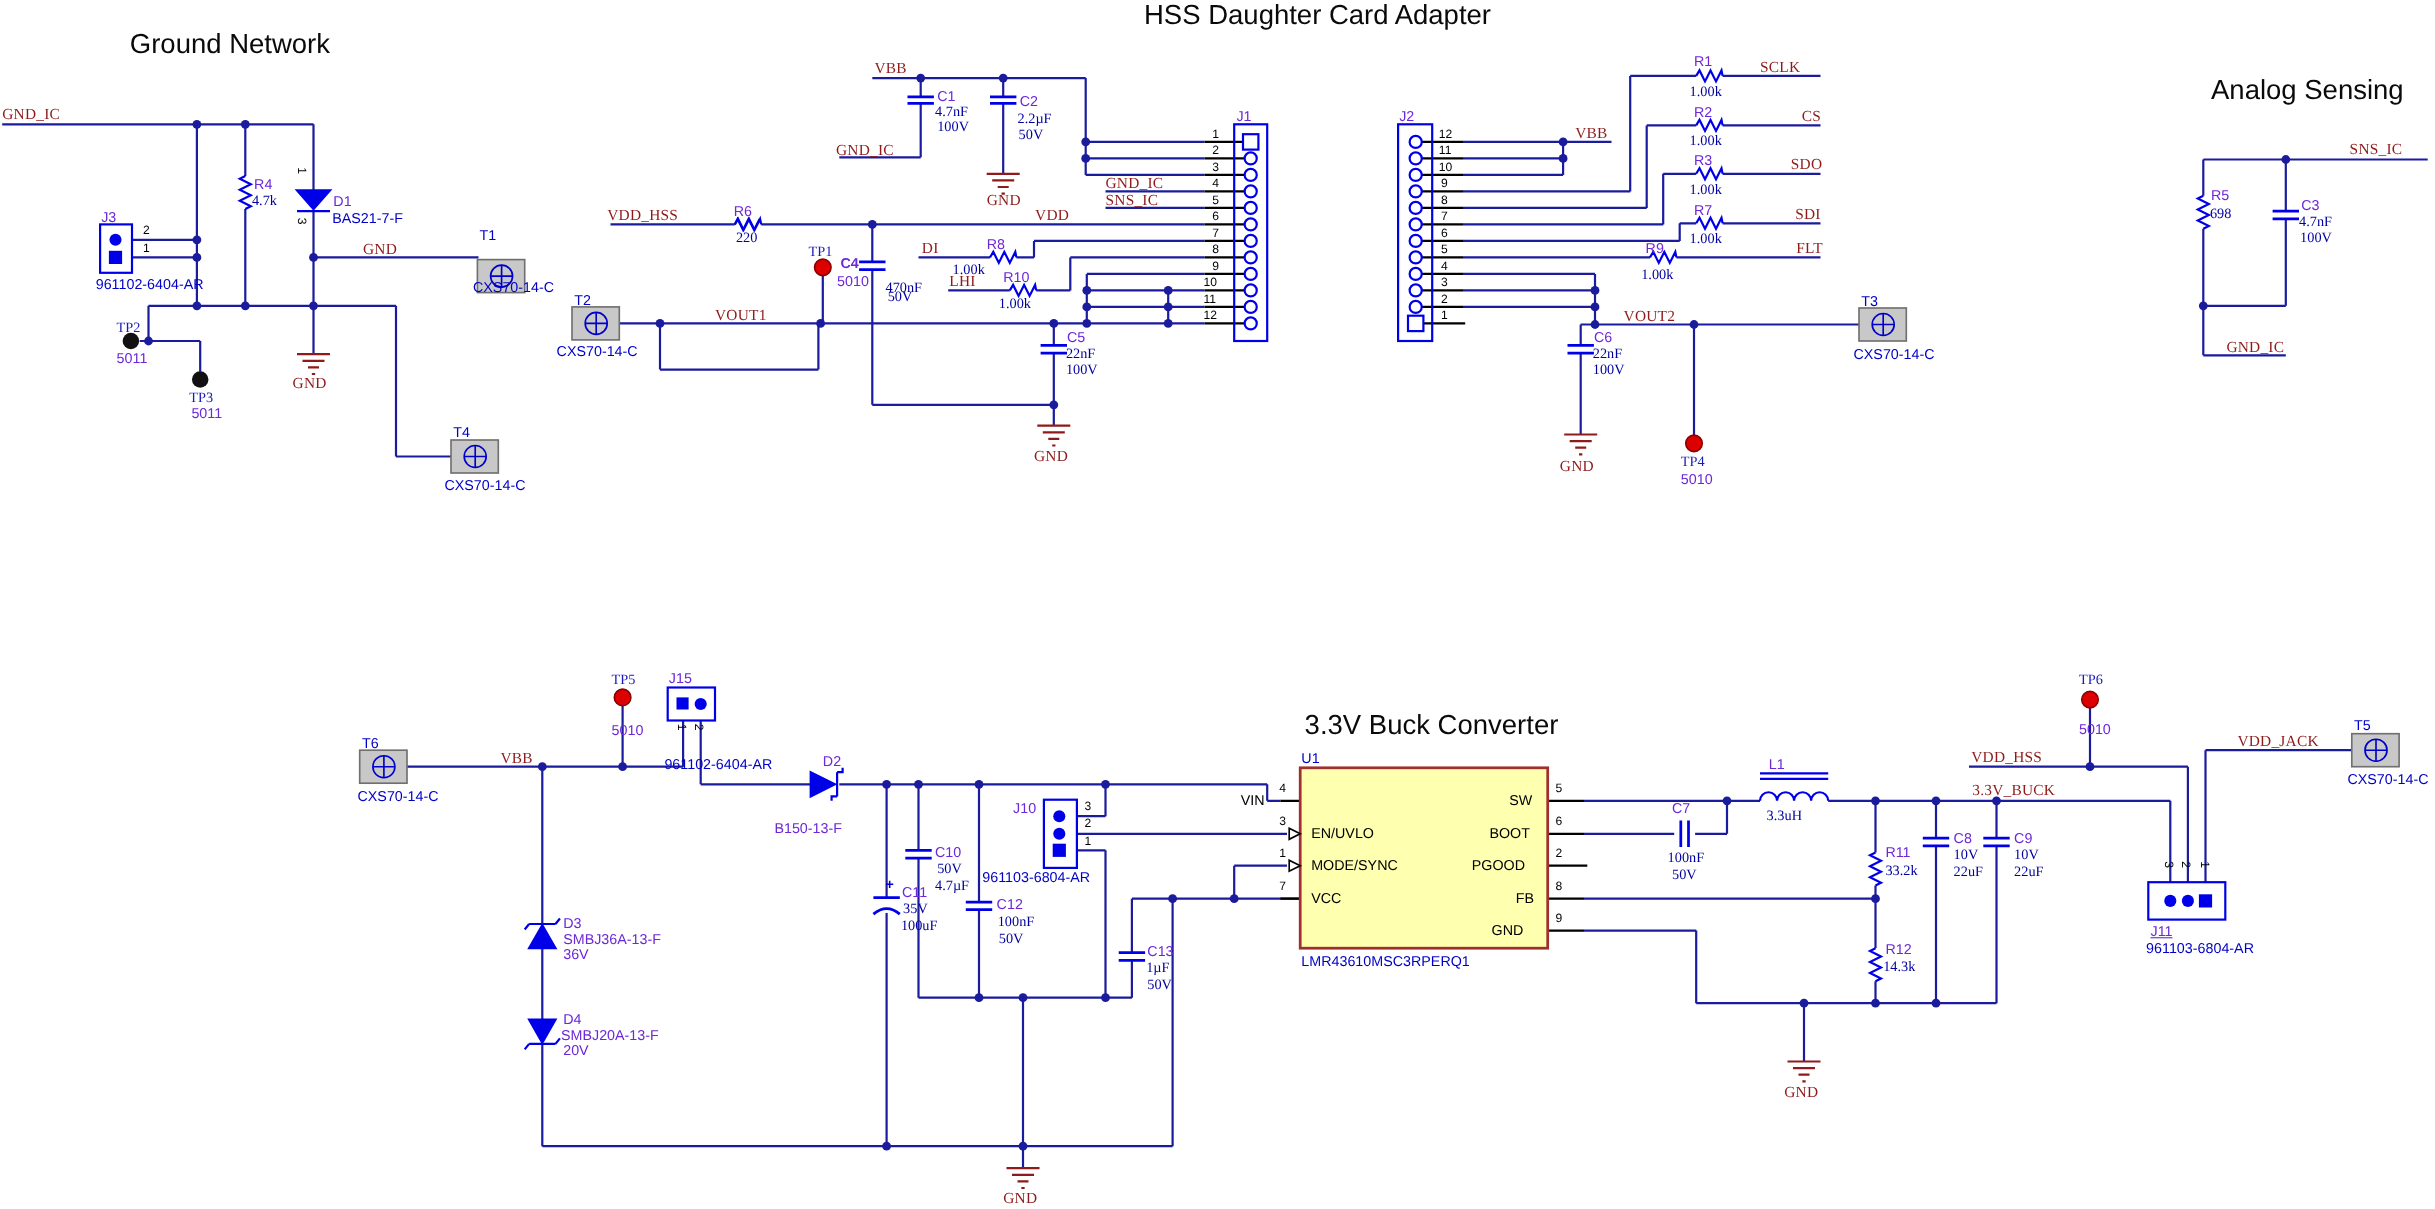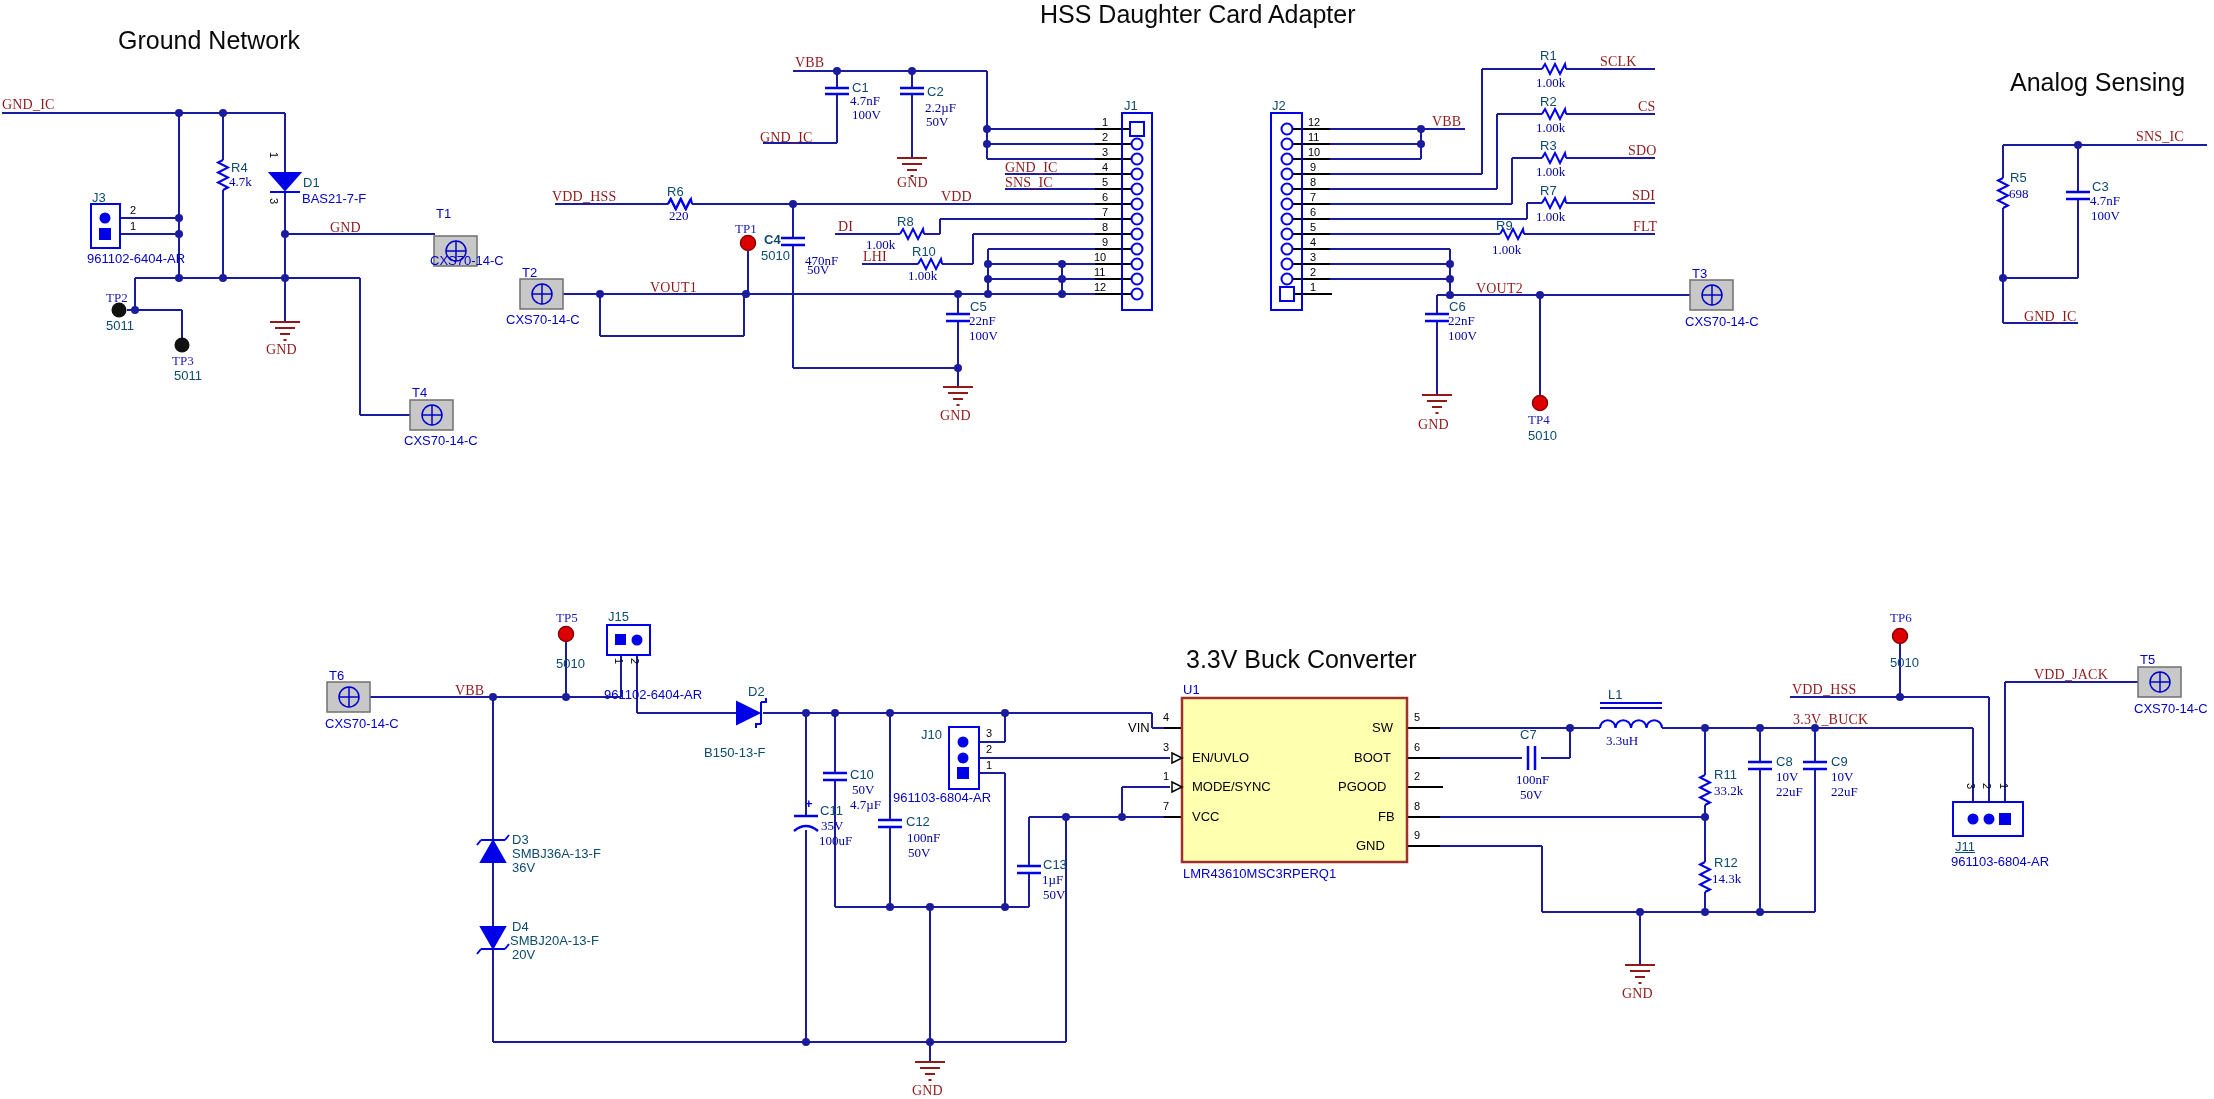--- a/index.html
+++ b/index.html
@@ -4,21 +4,21 @@
 <style>
   html,body{margin:0;padding:0;background:#fff}
   #sheet{position:relative;width:2214px;height:1099px;background:#ffffff;overflow:hidden;
          font-family:"Liberation Sans",sans-serif}
   #sheet svg{position:absolute;left:0;top:0}
   #labels{position:absolute;left:0;top:0;width:100%;height:100%}
   .lbl{position:absolute;white-space:nowrap;line-height:1.05}
   .t-title{font:25px "Liberation Sans",sans-serif;color:#0a0a0a}
   .t-net{font:14px "Liberation Serif",serif;color:#8f1a1a;letter-spacing:.2px}
   .t-val{font:13px "Liberation Serif",serif;color:#0000a0}
-  .t-des{font:13px "Liberation Sans",sans-serif;color:#0c4a6e}
+  .t-des{font:13px "Liberation Sans",sans-serif;color:#6d28d9}
   .t-desb{font:13px "Liberation Sans",sans-serif;color:#0000c8}
   .t-tp{font:13px "Liberation Serif",serif;color:#1a1ab8}
   .t-pin{font:11px "Liberation Sans",sans-serif;color:#000}
   .t-pname{font:13px "Liberation Sans",sans-serif;color:#000}
   .t-plus{font:bold 13px "Liberation Sans",sans-serif;color:#0000c8}
   .rot90{transform:rotate(90deg);transform-origin:left top}
 </style>
 </head>
 <body>
 

